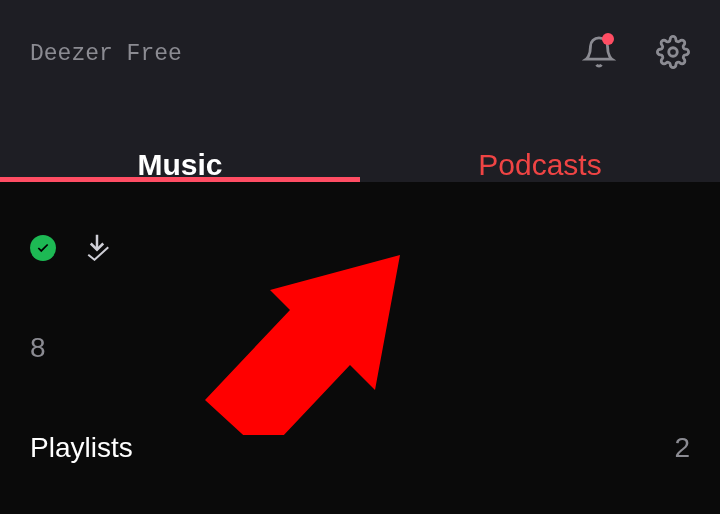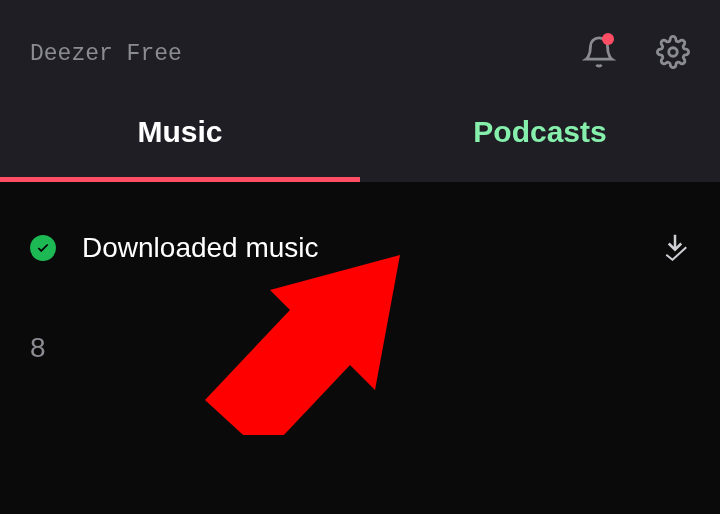--- a/index.html
+++ b/index.html
@@ -60,34 +60,34 @@
       border-radius: 50%;
     }
     .tabs {
       display: flex;
       height: 100px;
       margin-top: 2px;
     }
     .tab {
       flex: 1;
       display: flex;
-      align-items: center;
+      align-items: flex-end;
       justify-content: center;
       font-size: 30px;
       cursor: pointer;
       position: relative;
       height: 100%;
     }
     .tab-active {
       color: #ffffff;
       font-weight: 700;
     }
     .tab-inactive {
-      color: #86efac;
-      font-weight: 700;
+      color: #ef4444;
+      font-weight: 400;
     }
     .tab-active::after {
       content: '';
       position: absolute;
       bottom: 0;
       left: 0;
       right: 0;
       height: 5px;
       background: #ff4d63;
     }
@@ -191,33 +191,36 @@
   </div>
 </div>
 
 <div class="content">
   <div class="list-item list-item-first">
     <div class="check-circle">
       <svg viewBox="0 0 24 24">
           <polyline points="20 6 9 17 4 12"></polyline>
         </svg>
     </div>
-    <div class="item-label">Downloaded music</div>
     <div class="download-icon">
       <svg viewBox="0 0 24 24">
           <path d="M12 3v12"></path>
           <polyline points="7 10 12 15 17 10"></polyline>
           <polyline points="5 19 10 23 21 13" stroke-width="1.6"></polyline>
         </svg>
     </div>
   </div>
 
   <div class="list-item">
     <div class="item-value">8</div>
   </div>
 
+  <div class="list-item">
+    <div class="item-label">Playlists</div>
+    <div class="item-value">2</div>
+  </div>
 </div>
 
 <div class="red-arrow">
   <svg viewBox="0 0 200 180">
     <polygon points="0,145 85,55 65,35 195,0 170,135 145,110 60,200" fill="#ff0000"></polygon>
   </svg>
 </div>
 
 </body></html>

